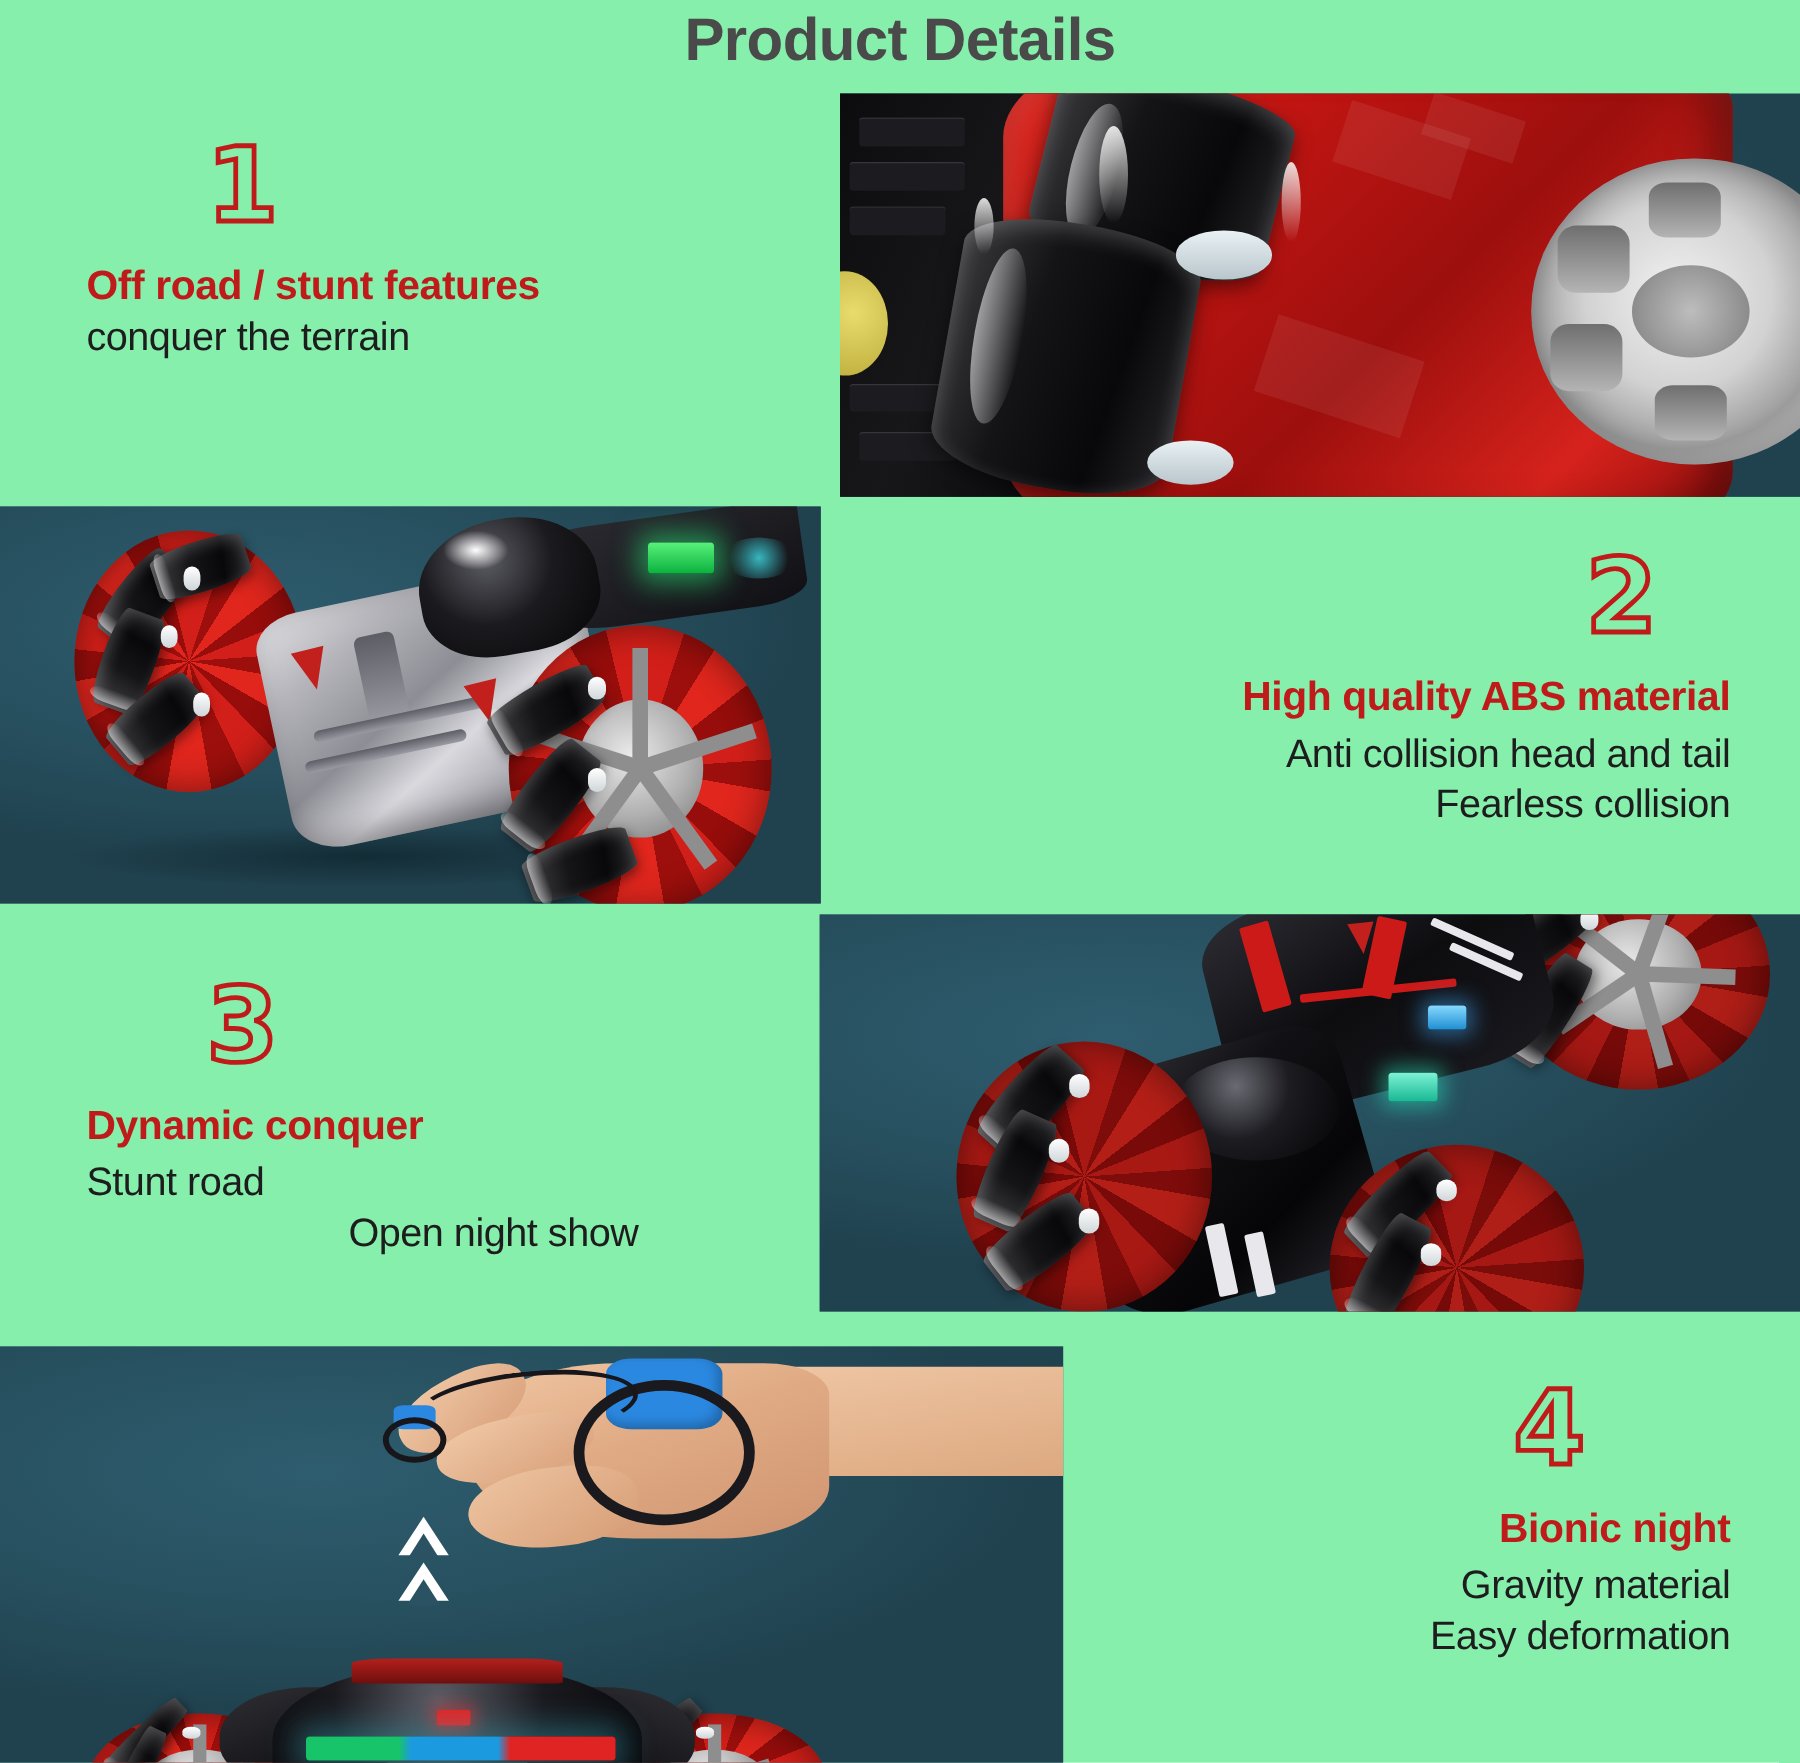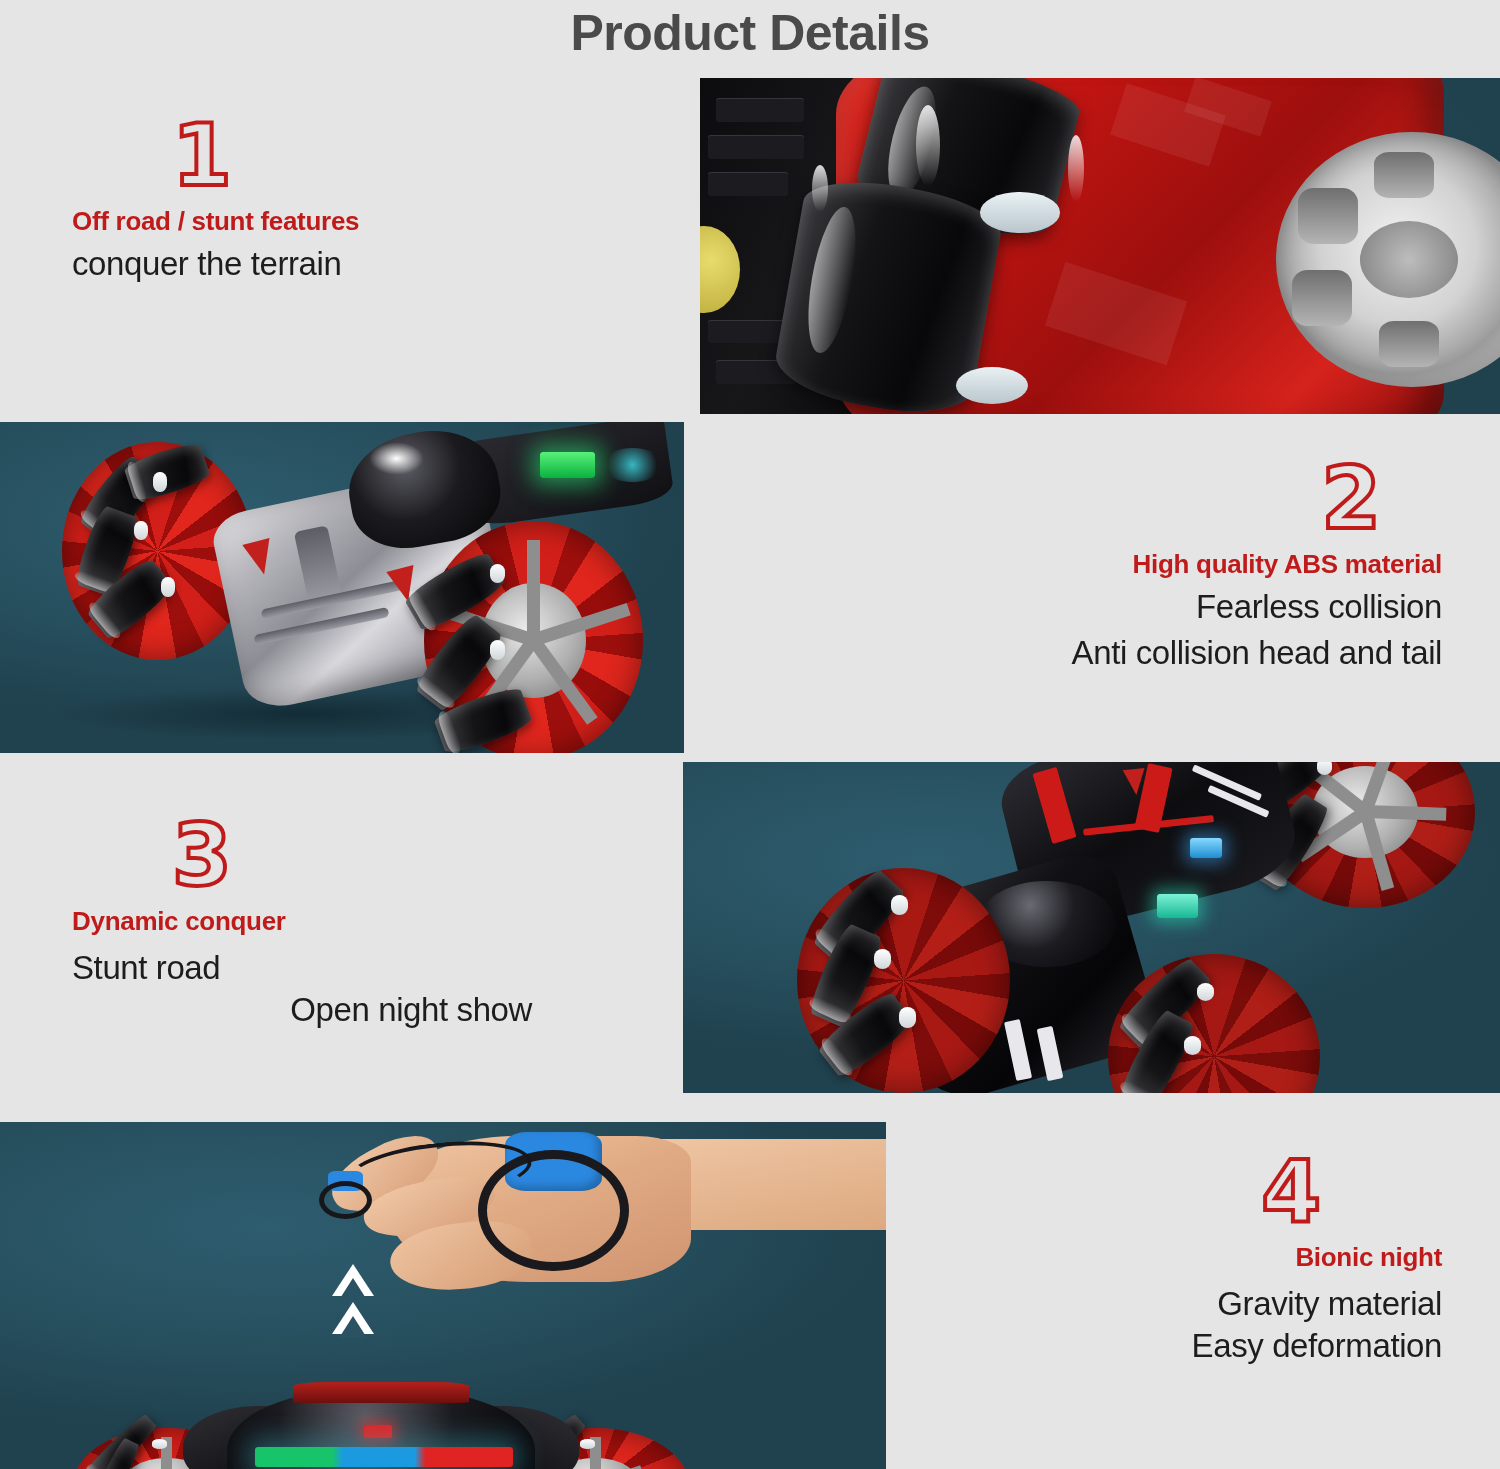--- a/index.html
+++ b/index.html
@@ -2,44 +2,44 @@
 <html><head>
 <meta charset="utf-8">
 <style>
   * { margin:0; padding:0; box-sizing:border-box; }
   html, body {
     width:1500px; height:1469px;
     background:#ffffff;
     font-family:"Liberation Sans", sans-serif;
     overflow:hidden;
   }
-  .page { position:relative; width:1500px; height:1469px; background:#e5e5e5; }
+  .page { position:relative; width:1500px; height:1469px; background:#86efac; }
 
   
   .page-title {
     position:absolute; left:0; top:4px; width:1500px;
     text-align:center;
     font-size:50px; font-weight:bold; letter-spacing:-0.5px;
     color:#4a4a4a;
     line-height:58px;
   }
 
   
   .feature { position:absolute; }
   .feature .num {
     font-size:86px; font-weight:bold; line-height:86px;
     color:transparent;
     -webkit-text-stroke:4px #C01B1B;
     letter-spacing:1px;
     font-family:"DejaVu Sans", sans-serif;
   }
   .feature .headline {
-    font-size:26px; font-weight:bold; color:#C01B1B;
+    font-size:34px; font-weight:bold; color:#C01B1B;
     line-height:44px; letter-spacing:-0.3px;
-    margin-top:1px;
+    margin-top:18px;
   }
   .feature .sub {
     font-size:33px; color:#1d1d1d; line-height:42px;
     letter-spacing:-0.4px; margin-top:4px;
     font-weight:400;
   }
   .align-left  { text-align:left; }
   .align-right { text-align:right; }
 
   .f1 { left:72px;  top:112px;  width:520px; }
@@ -515,22 +515,22 @@
 
   <div class="feature f1 align-left">
     <div class="num">1</div>
     <div class="headline">Off road / stunt features</div>
     <div class="sub" style="margin-top:0;">conquer the terrain</div>
   </div>
 
   <div class="feature f2 align-right">
     <div class="num">2</div>
     <div class="headline">High quality ABS material</div>
+    <div class="sub">Anti collision head and tail</div>
     <div class="sub" style="margin-top:0;">Fearless collision</div>
-    <div class="sub">Anti collision head and tail</div>
   </div>
 
   <div class="feature f3 align-left">
     <div class="num">3</div>
     <div class="headline">Dynamic conquer</div>
     <div class="sub">Stunt road</div>
     <div class="sub" style="margin-top:0;text-align:right;">Open night show</div>
   </div>
 
   <div class="feature f4 align-right">

